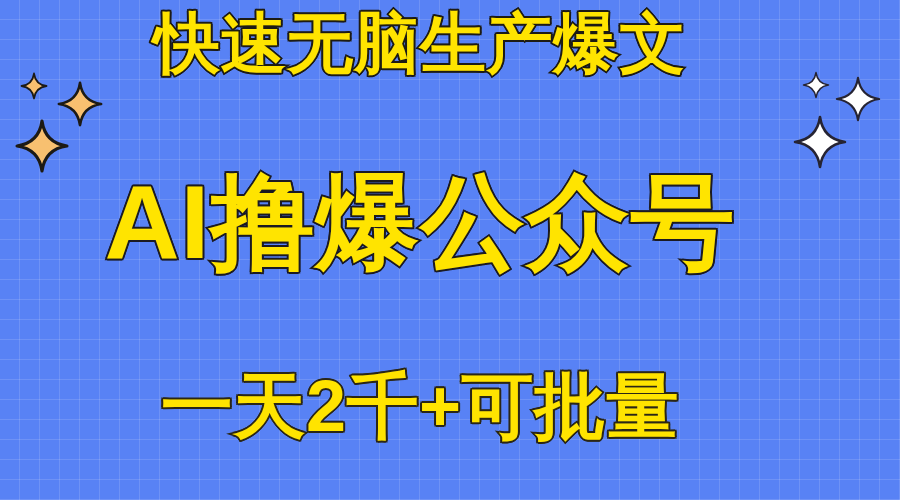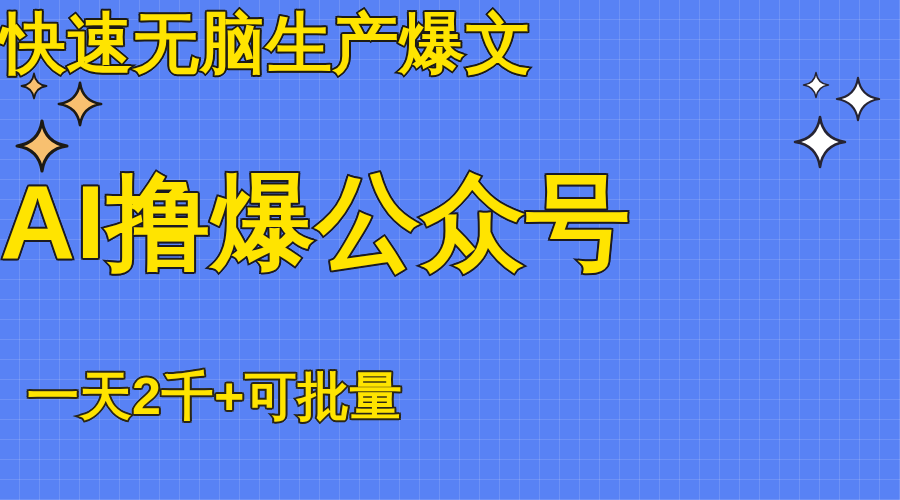--- a/index.html
+++ b/index.html
@@ -28,20 +28,21 @@
     display: block;
     pointer-events: none;
   }
   .sparkle svg { display: block; overflow: visible; }
 
   
   .headline {
     position: absolute;
     left: 0;
     width: 840px;
+    text-align: center;
     color: #ffe400;
     font-weight: 700;
     line-height: 1;
     white-space: nowrap;
   }
 
   .headline-top {
     top: 10px;
     font-size: 66px;
     letter-spacing: 0.5px;
@@ -58,28 +59,27 @@
     letter-spacing: 1px;
     -webkit-text-stroke: 3.4px #1b1a22;
     paint-order: stroke fill;
     text-shadow:
       2px 0 0 #1b1a22, -2px 0 0 #1b1a22,
       0 2px 0 #1b1a22, 0 -2px 0 #1b1a22;
   }
 
   .headline-bottom {
     top: 370px;
-    font-size: 52px;
+    font-size: 72px;
     letter-spacing: 0.5px;
     -webkit-text-stroke: 3.2px #2a2616;
     paint-order: stroke fill;
     text-shadow:
       2px 0 0 #2a2616, -2px 0 0 #2a2616,
       0 2px 0 #2a2616, 0 -2px 0 #2a2616;
-    margin-left: 27px;
   }
 </style>
 </head>
 <body>
 
 <div id="poster">
 
   <span class="sparkle" style="left:21px;  top:73px;">
     <svg width="26" height="26" viewBox="0 0 100 100" aria-hidden="true">
       <path d="M50 2 C54 30 70 46 98 50 C70 54 54 70 50 98 C46 70 30 54 2 50 C30 46 46 30 50 2 Z" fill="#F8C070" stroke="#1C1A16" stroke-width="7" stroke-linejoin="round"></path>

